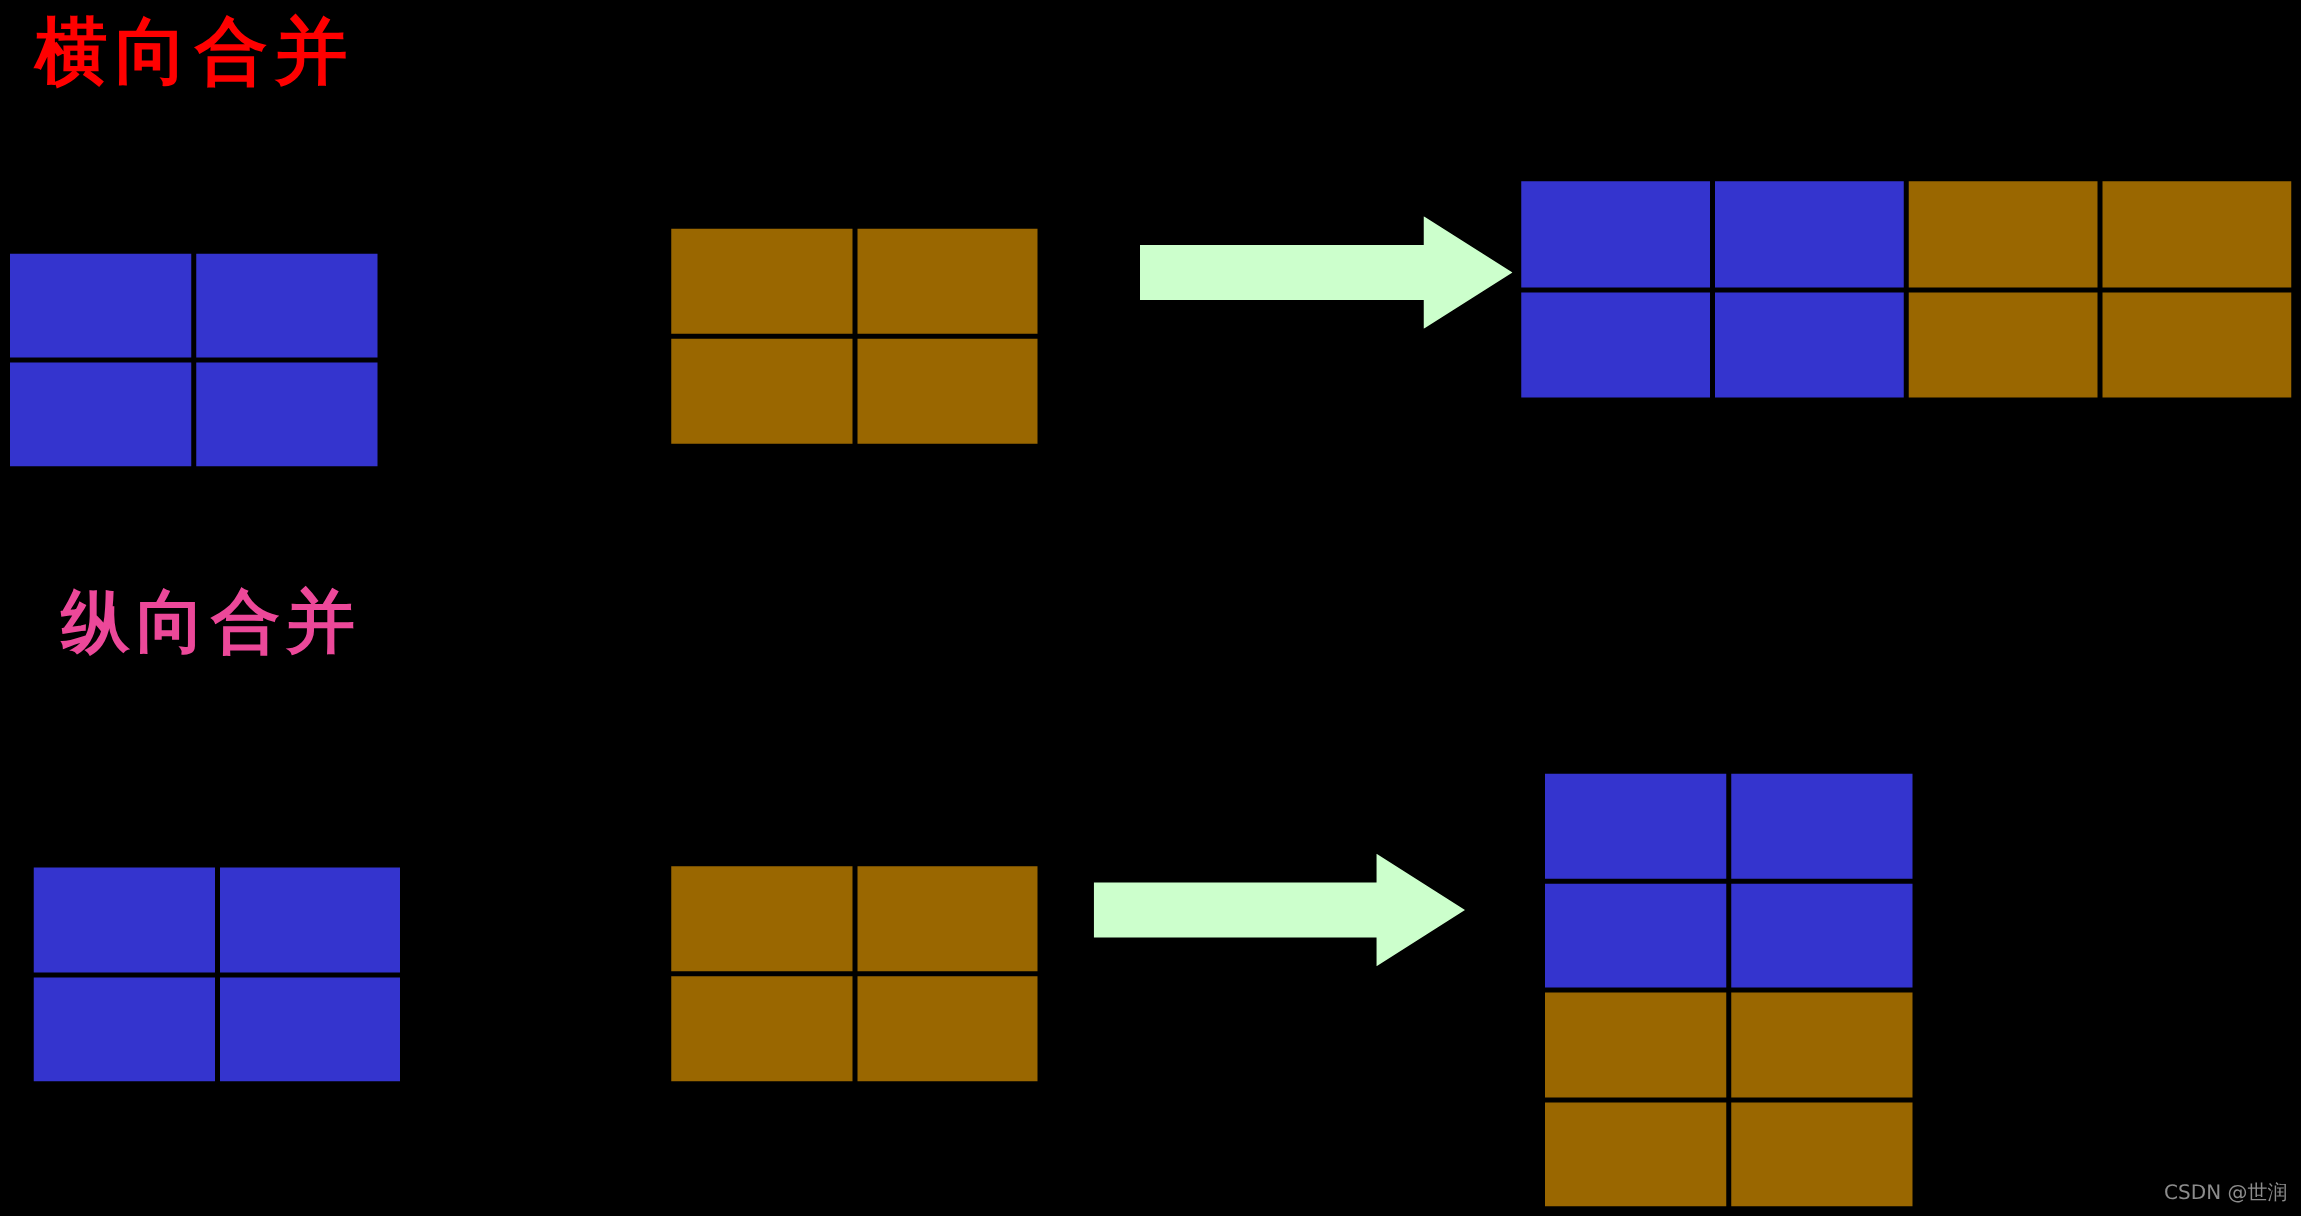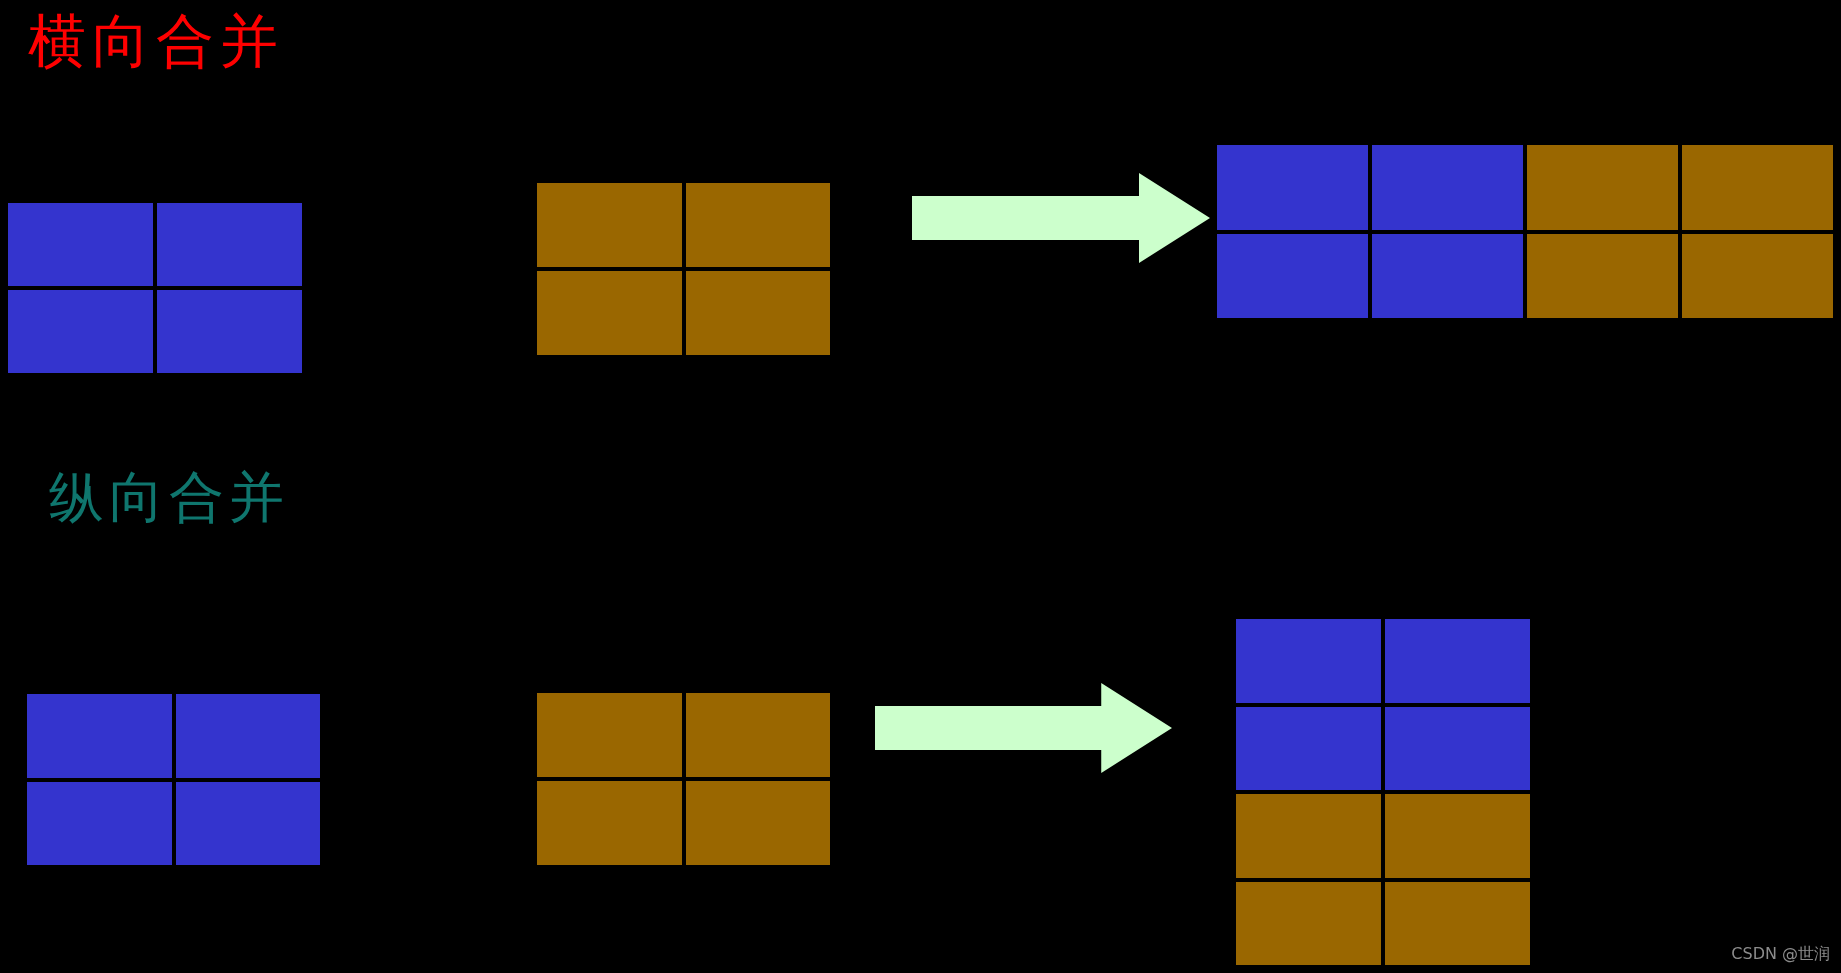--- a/index.html
+++ b/index.html
@@ -1,21 +1,21 @@
 <!DOCTYPE html>
 <html><head>
 <meta charset="utf-8">
 <style>
   html,body{margin:0;padding:0;background:#000;}
   .canvas{
     position:relative;width:1841px;height:973px;background:#000;
     overflow:hidden;font-family:"Liberation Sans",sans-serif;
   }
   .title{
-    position:absolute;margin:0;line-height:1;font-weight:normal;
+    position:absolute;margin:0;line-height:1;font-weight:bold;
     font-family:"Liberation Serif","DejaVu Serif",serif;
   }
   .t1{left:28px;top:13px;font-size:58px;letter-spacing:6px;}
   .t2{left:49px;top:470px;font-size:55px;letter-spacing:5px;}
   .grid{position:absolute;display:grid;gap:4px;}
   .g-a1{left:8px;   top:203px;width:294px;height:170px;}
   .g-a2{left:537px; top:183px;width:293px;height:172px;}
   .g-ar{left:1217px;top:145px;width:616px;height:173px;}
   .g-b1{left:27px;  top:694px;width:293px;height:171px;}
   .g-b2{left:537px; top:693px;width:293px;height:172px;}
@@ -57,21 +57,21 @@
       <div style="background: rgb(52, 52, 206);"></div>
       <div style="background: rgb(52, 52, 206);"></div>
       <div style="background: rgb(154, 103, 0);"></div>
       <div style="background: rgb(154, 103, 0);"></div>
       <div style="background: rgb(52, 52, 206);"></div>
       <div style="background: rgb(52, 52, 206);"></div>
       <div style="background: rgb(154, 103, 0);"></div>
       <div style="background: rgb(154, 103, 0);"></div>
     </div>
 
-  <h1 class="title t2" style="color: #0f766e;">纵向合并</h1>
+  <h1 class="title t2" style="color: #ec4899;">纵向合并</h1>
 
   <div class="grid g-b1" style="grid-template-columns: repeat(2, 1fr); grid-template-rows: repeat(2, 1fr);">
       <div style="background: rgb(52, 52, 206);"></div>
       <div style="background: rgb(52, 52, 206);"></div>
       <div style="background: rgb(52, 52, 206);"></div>
       <div style="background: rgb(52, 52, 206);"></div>
     </div>
 
   <div class="grid g-b2" style="grid-template-columns: repeat(2, 1fr); grid-template-rows: repeat(2, 1fr);">
       <div style="background: rgb(154, 103, 0);"></div>

